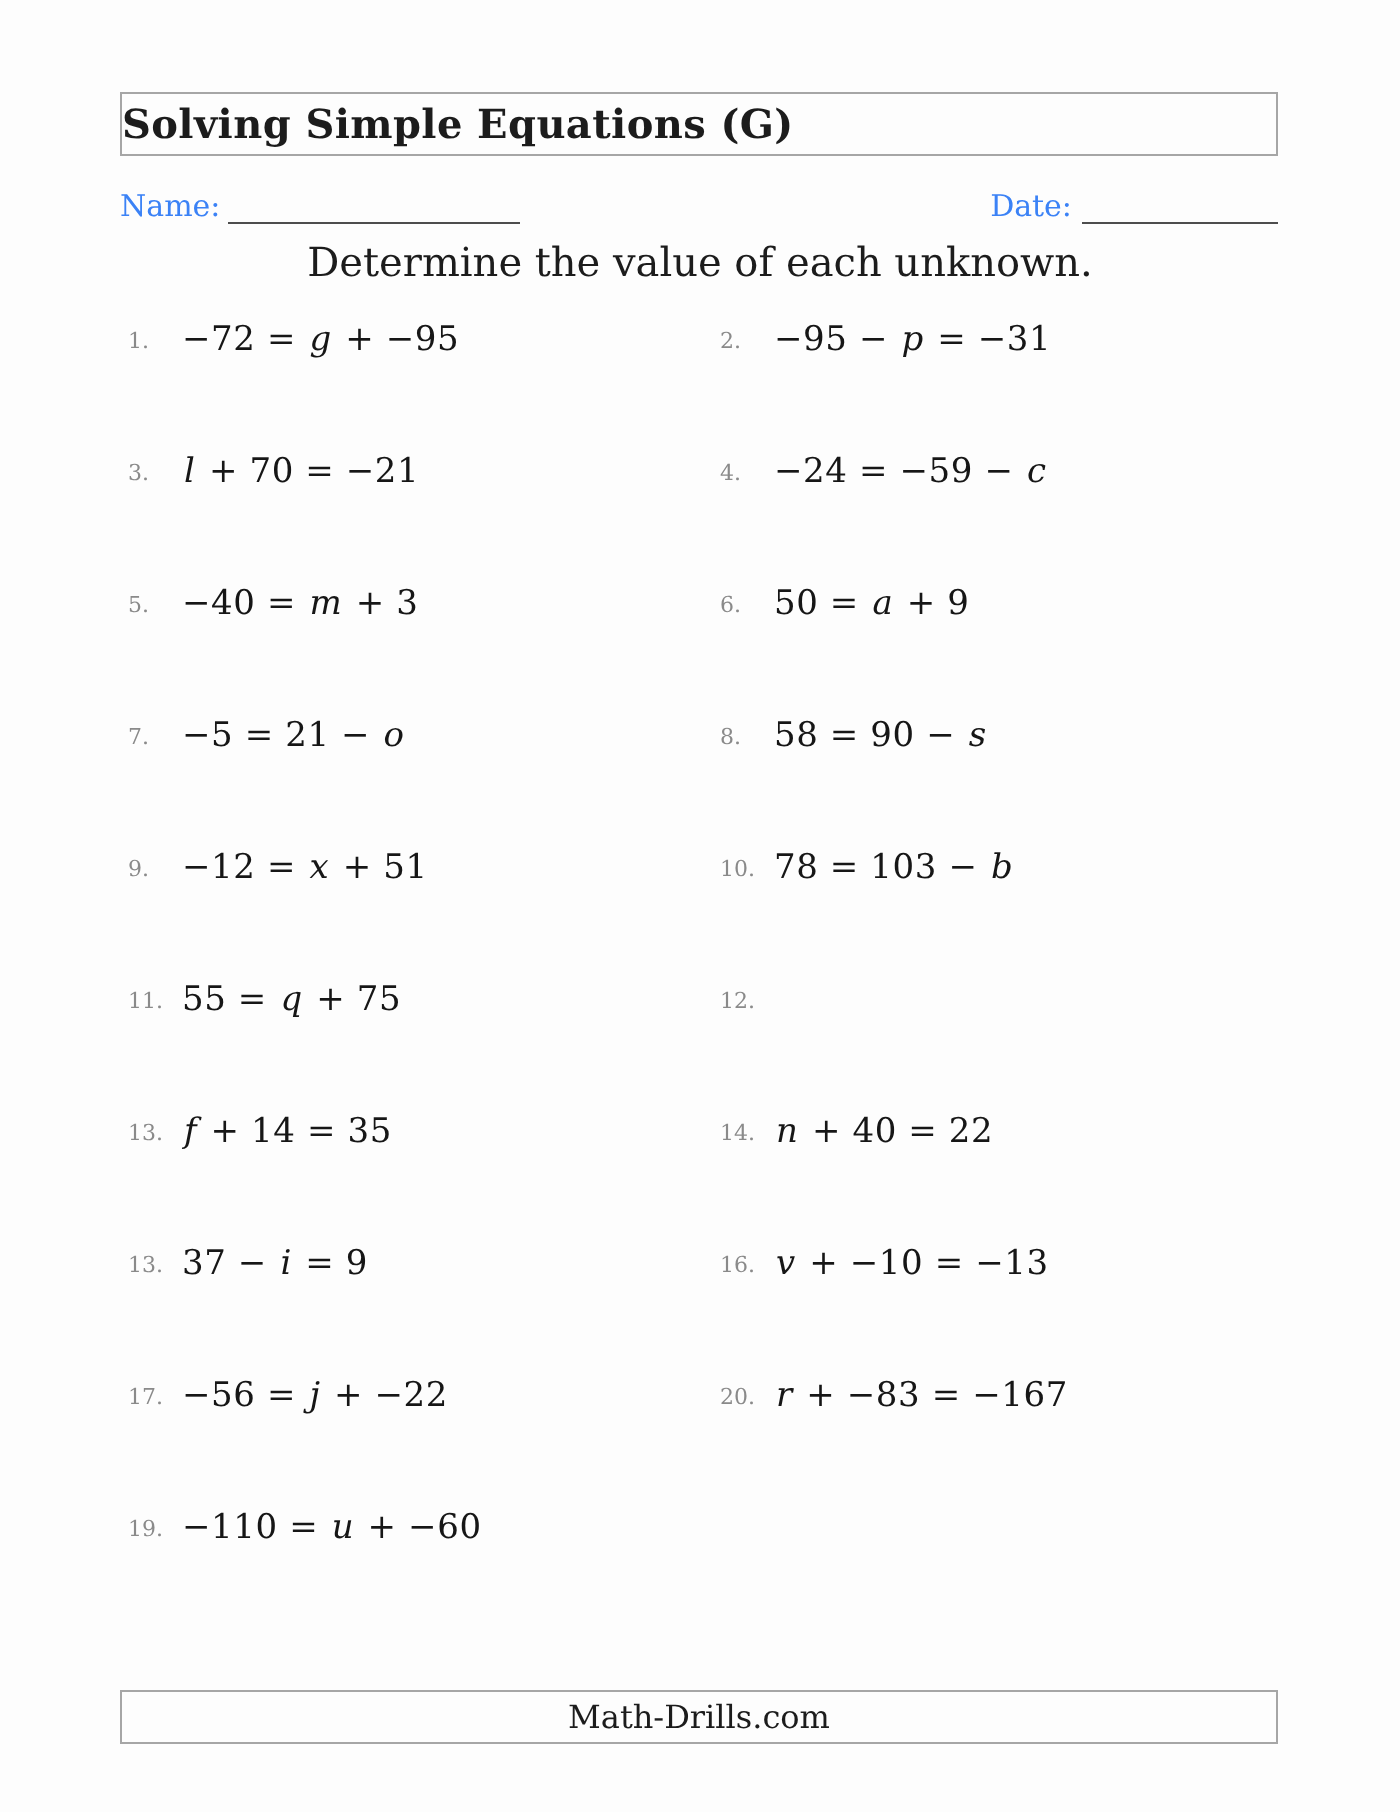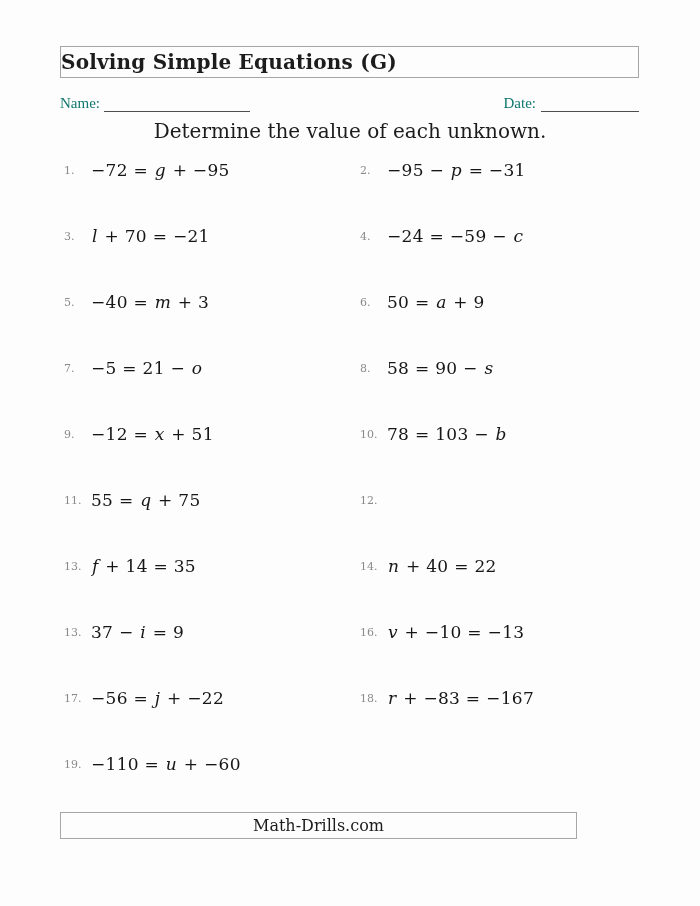--- a/index.html
+++ b/index.html
@@ -26,21 +26,21 @@
     color: #1c1c1c;
   }
 
   .name-date-row {
     position: absolute;
     left: 60px; top: 90px;
     width: 579px; height: 22px;
     display: flex; align-items: flex-end;
     font-size: 15px;
   }
-  .field-label { color: #0f766e; font-family: Liberation Serif, serif; }
+  .field-label { color: #3b82f6; }
   .name-line {
     display: inline-block;
     width: 146px; height: 18px;
     border-bottom: 1px solid #4d4d4d;
     margin-left: 4px;
   }
   .date-group { margin-left: auto; display: flex; align-items: flex-end; margin-top: 28px; }
   .date-line {
     display: inline-block;
     width: 98px; height: 18px;
@@ -84,22 +84,22 @@
     white-space: nowrap;
   }
   .peq i {
     font-style: italic;
     font-family: "DejaVu Serif", "Liberation Serif", serif;
     padding: 0 1px;
   }
 
   .footer-box {
     position: absolute;
-    left: 60px; top: 812px;
-    width: 517px; height: 27px;
+    left: 60px; top: 845px;
+    width: 579px; height: 27px;
     border: 1px solid #a6a6a6;
     display: flex; align-items: center; justify-content: center;
   }
   .footer-box span { font-size: 16px; color: #1c1c1c; }
 </style>
 </head>
 <body>
 
 <div class="page">
 
@@ -180,21 +180,21 @@
       </div>
       <div class="problem">
         <span class="pnum">16.</span>
         <span class="peq"><i>v</i> + −10 = −13</span>
       </div>
       <div class="problem">
         <span class="pnum">17.</span>
         <span class="peq">−56 = <i>j</i> + −22</span>
       </div>
       <div class="problem">
-        <span class="pnum">18.</span>
+        <span class="pnum">20.</span>
         <span class="peq"><i>r</i> + −83 = −167</span>
       </div>
       <div class="problem">
         <span class="pnum">19.</span>
         <span class="peq">−110 = <i>u</i> + −60</span>
       </div>
     </div>
 
   <div class="footer-box">
     <span>Math-Drills.com</span>

